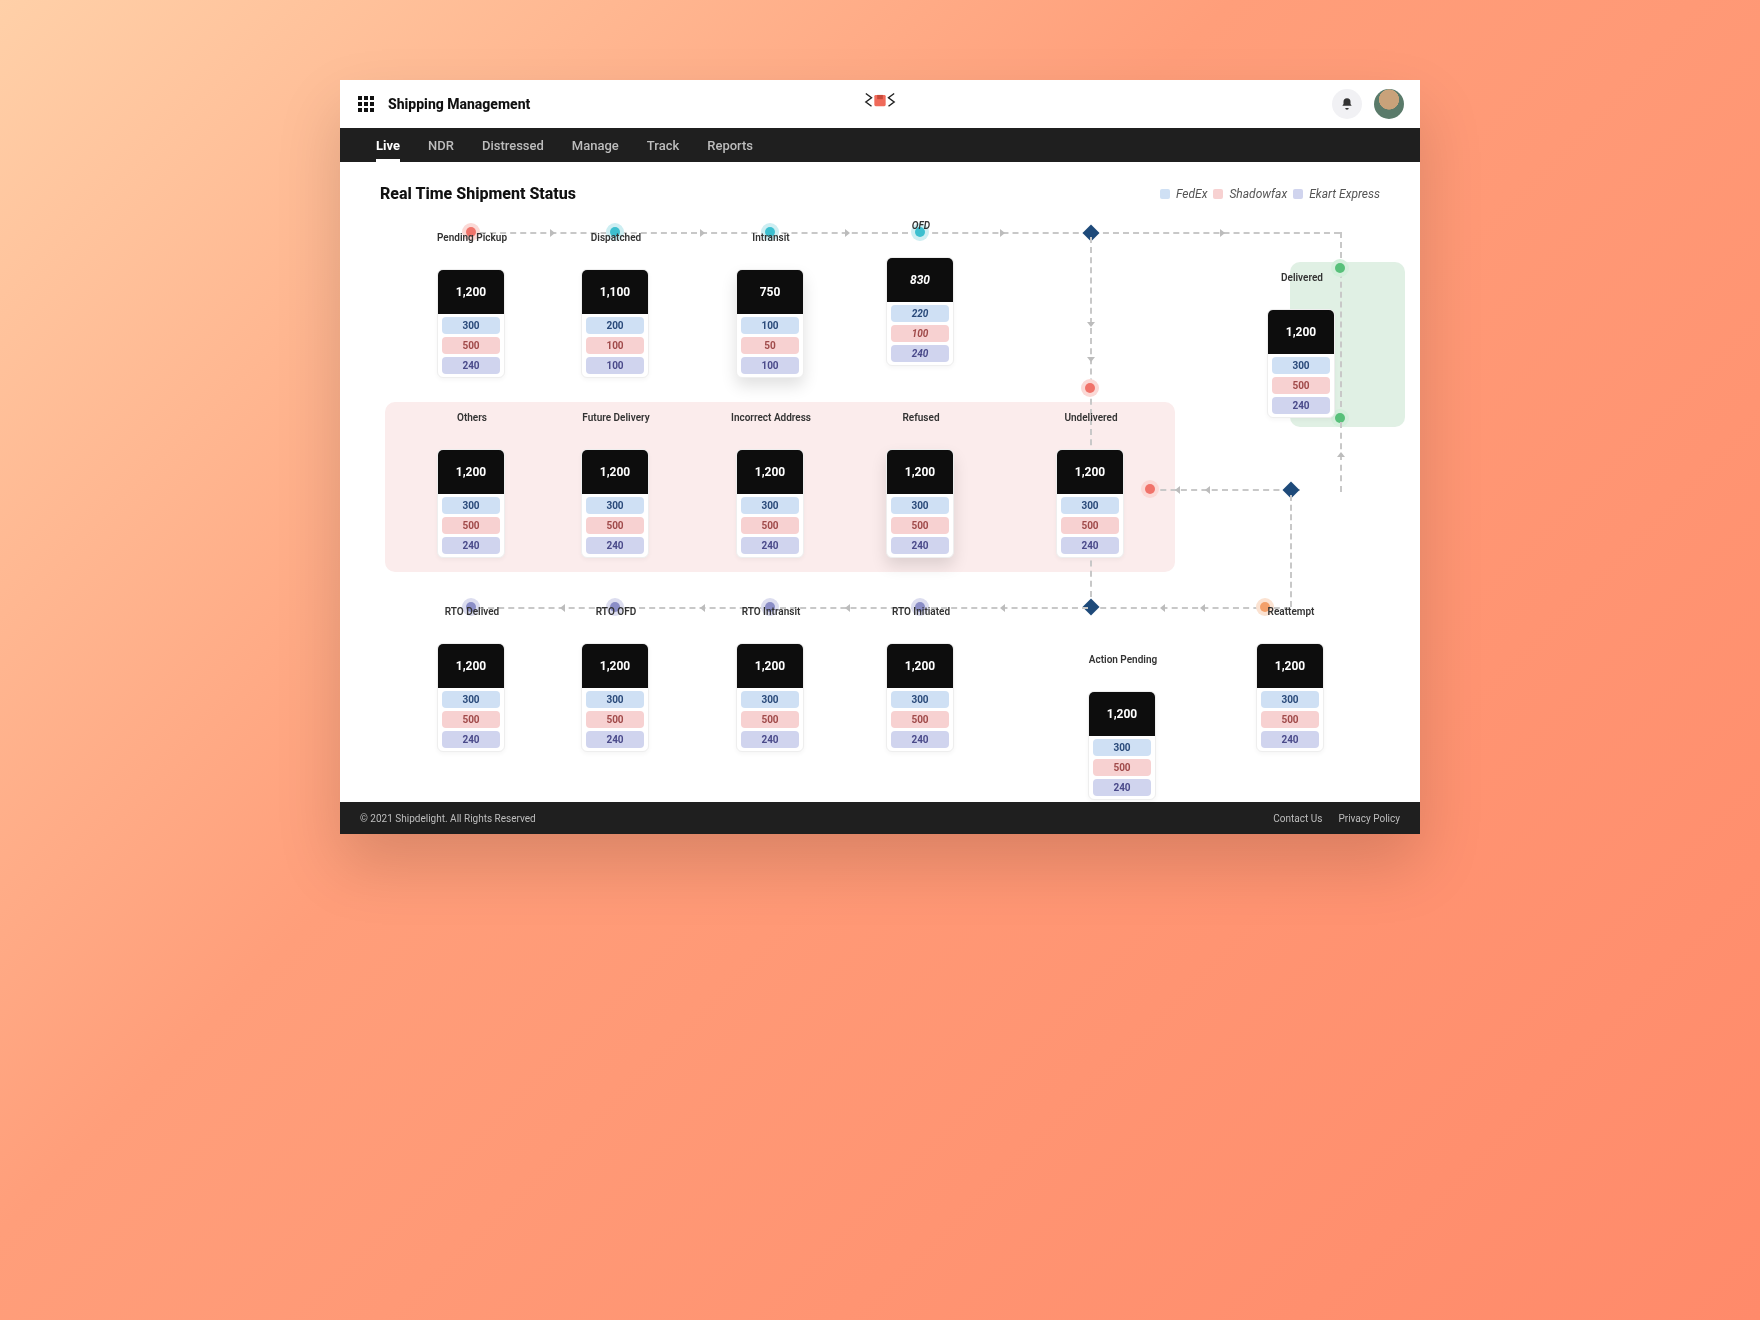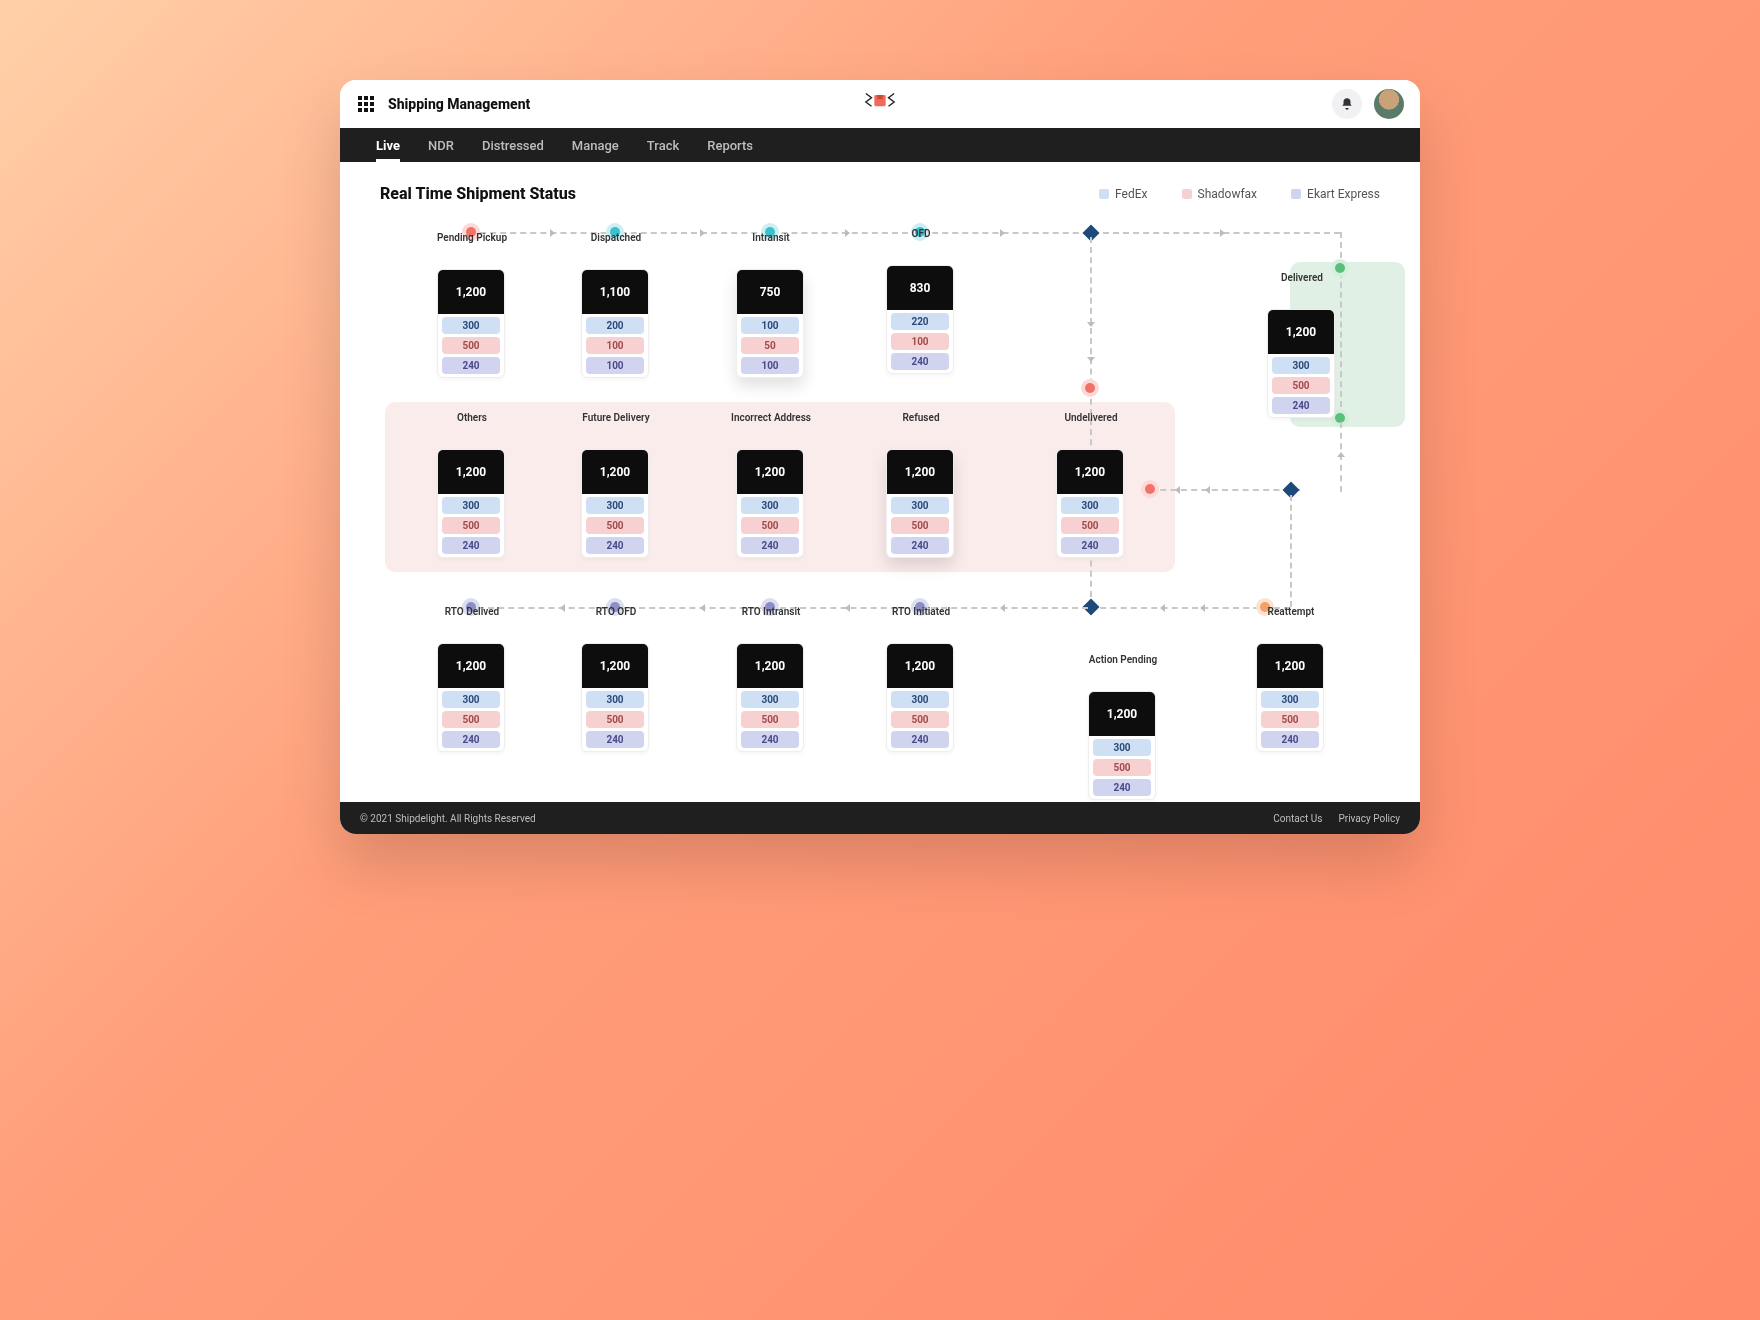--- a/index.html
+++ b/index.html
@@ -9,21 +9,21 @@
   background: linear-gradient(135deg, #ffd0a8 0%, #ff9e7a 40%, #ff8a6a 100%);
   min-height: 1320px;
   display: flex;
   align-items: flex-start;
   justify-content: center;
   padding: 80px 0;
 }
 .app-window {
   width: 1080px;
   background: #fff;
-  border-radius: 16px;
+  border-radius: 0;
   overflow: hidden;
   box-shadow: 0 30px 60px rgba(0,0,0,0.15);
 }
 
 
 .top-head {
   display: flex;
   align-items: center;
   height: 48px;
   background: #fff;
@@ -104,21 +104,21 @@
   height: 640px;
 }
 .main-head {
   display: flex;
   justify-content: space-between;
   align-items: center;
   margin-bottom: 24px;
   text-align: center;
 }
 .page-title { font-size: 16px; font-weight: 800; color: #111; }
-.legend { display: flex; gap: 34px; }
+.legend { display: flex; gap: 6px; font-style: italic; }
 .legend-item { display: flex; align-items: center; gap: 6px; font-size: 12px; color: #555; }
 .legend-sw { width: 10px; height: 10px; border-radius: 2px; }
 
 .canvas { position: relative; width: 1000px; height: 560px; }
 
 
 .card {
   position: absolute;
   width: 68px;
   background: #fff;
@@ -358,21 +358,21 @@
         <div class="chip pink">100</div>
         <div class="chip purp">100</div>
       </div>
       <div class="card" style="left:356px; top:42px; box-shadow:0 8px 16px rgba(0,0,0,0.12);">
         <div class="label">Intransit</div>
         <div class="total">750</div>
         <div class="chip blue">100</div>
         <div class="chip pink">50</div>
         <div class="chip purp">100</div>
       </div>
-      <div class="card" style="left:506px; top:38px;">
+      <div class="card" style="left:506px; top:30px;font-style:italic;">
         <div class="label">OFD</div>
         <div class="total">830</div>
         <div class="chip blue">220</div>
         <div class="chip pink">100</div>
         <div class="chip purp">240</div>
       </div>
       <div class="card" style="left:887px; top:82px;">
         <div class="label">Delivered</div>
         <div class="total">1,200</div>
         <div class="chip blue">300</div>

